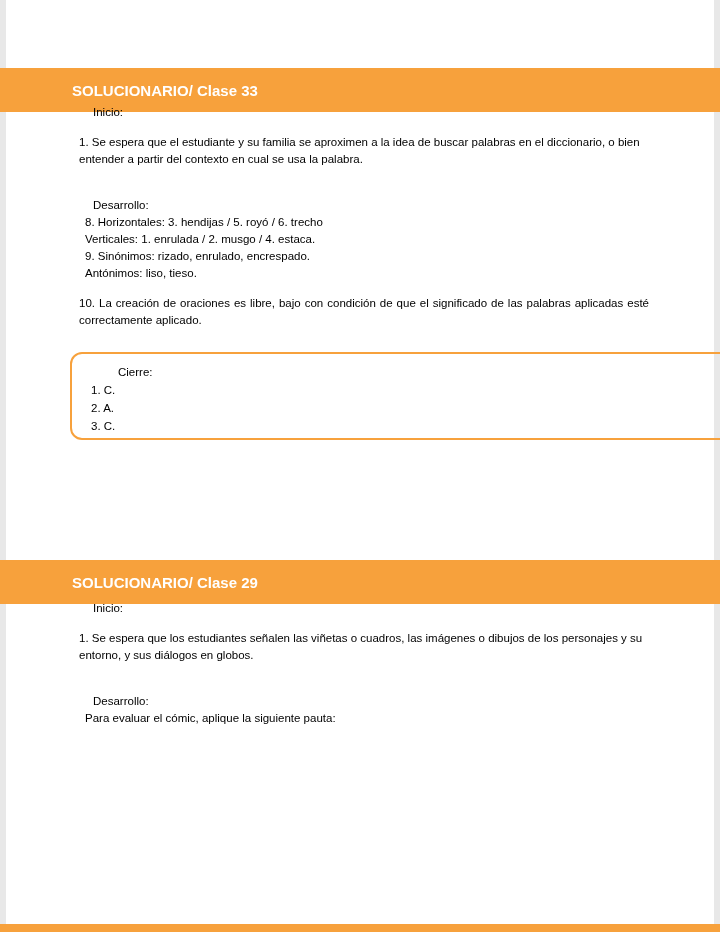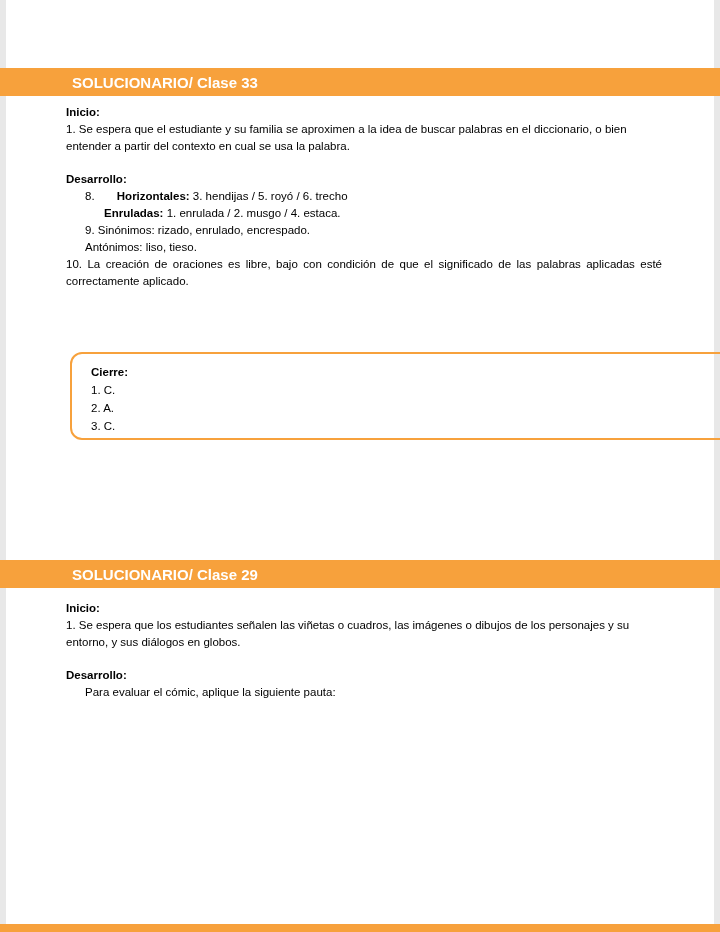--- a/index.html
+++ b/index.html
@@ -12,40 +12,40 @@
     width:720px;height:932px;
     background:#ffffff;
     overflow:hidden;
     font-family:"Liberation Sans", sans-serif;
     color:#000000;
   }
   .edge{position:absolute;top:0;bottom:0;width:6px;background:var(--edge);z-index:1;}
   .edge.left{left:0;}
   .edge.right{right:0;}
   .banner{
-    position:absolute;left:0;right:0;height:28px;
+    position:absolute;left:0;right:0;height:44px;
     background:var(--accent);
     color:#ffffff;
     display:flex;align-items:center;
     padding-left:72px;box-sizing:border-box;
     font-weight:bold;font-size:15px;
     z-index:2;
   }
   .banner .banner-class{}
   .content{
     position:absolute;left:66px;right:58px;
     font-size:11.5px;line-height:17px;
     z-index:2;
   }
-  .h{font-weight:bold;}
+  .h{font-weight:normal;margin-left:27px;}
   .indent{margin-left:19px;}
-  .para{margin:0;}
+  .para{margin:13px;}
   .justify{text-align:justify;}
   .gap{height:16px;}
-  .line b{font-weight:bold;margin-left:19px;}
+  .line b{font-weight:normal;}
   .cierre-box{
     position:absolute;top:352px;left:70px;width:668px;height:88px;
     box-sizing:border-box;
     border:2px solid var(--accent);
     border-radius:12px;
     padding:9px 12px 0 19px;
     font-size:11.5px;line-height:18px;
     z-index:2;
   }
   .bottom-strip{
@@ -69,21 +69,21 @@
 
   <div class="content" style="top:104px;">
     <div class="h">Inicio:</div>
     <p class="para indent">1. Se espera que el estudiante y su familia se aproximen a la idea de buscar palabras en el diccionario, o bien entender a partir del contexto en cual se usa la palabra.</p>
     <div class="gap"></div>
     <div class="h">Desarrollo:</div>
     <div class="line indent">
       <span>8. </span><b>Horizontales:</b><span> 3. hendijas / 5. royó / 6. trecho</span>
     </div>
     <div class="line indent">
-      <b>Enruladas:</b><span> 1. enrulada / 2. musgo / 4. estaca.</span>
+      <b>Verticales:</b><span> 1. enrulada / 2. musgo / 4. estaca.</span>
     </div>
     <div class="line indent">9. Sinónimos: rizado, enrulado, encrespado.</div>
     <div class="line indent">Antónimos: liso, tieso.</div>
     <p class="para indent justify">10. La creación de oraciones es libre, bajo con condición de que el significado de las palabras aplicadas esté correctamente aplicado.</p>
   </div>
 
   <div class="cierre-box">
     <div class="h">Cierre:</div>
     <div class="line">1. C.</div>
     <div class="line">2. A.</div>

